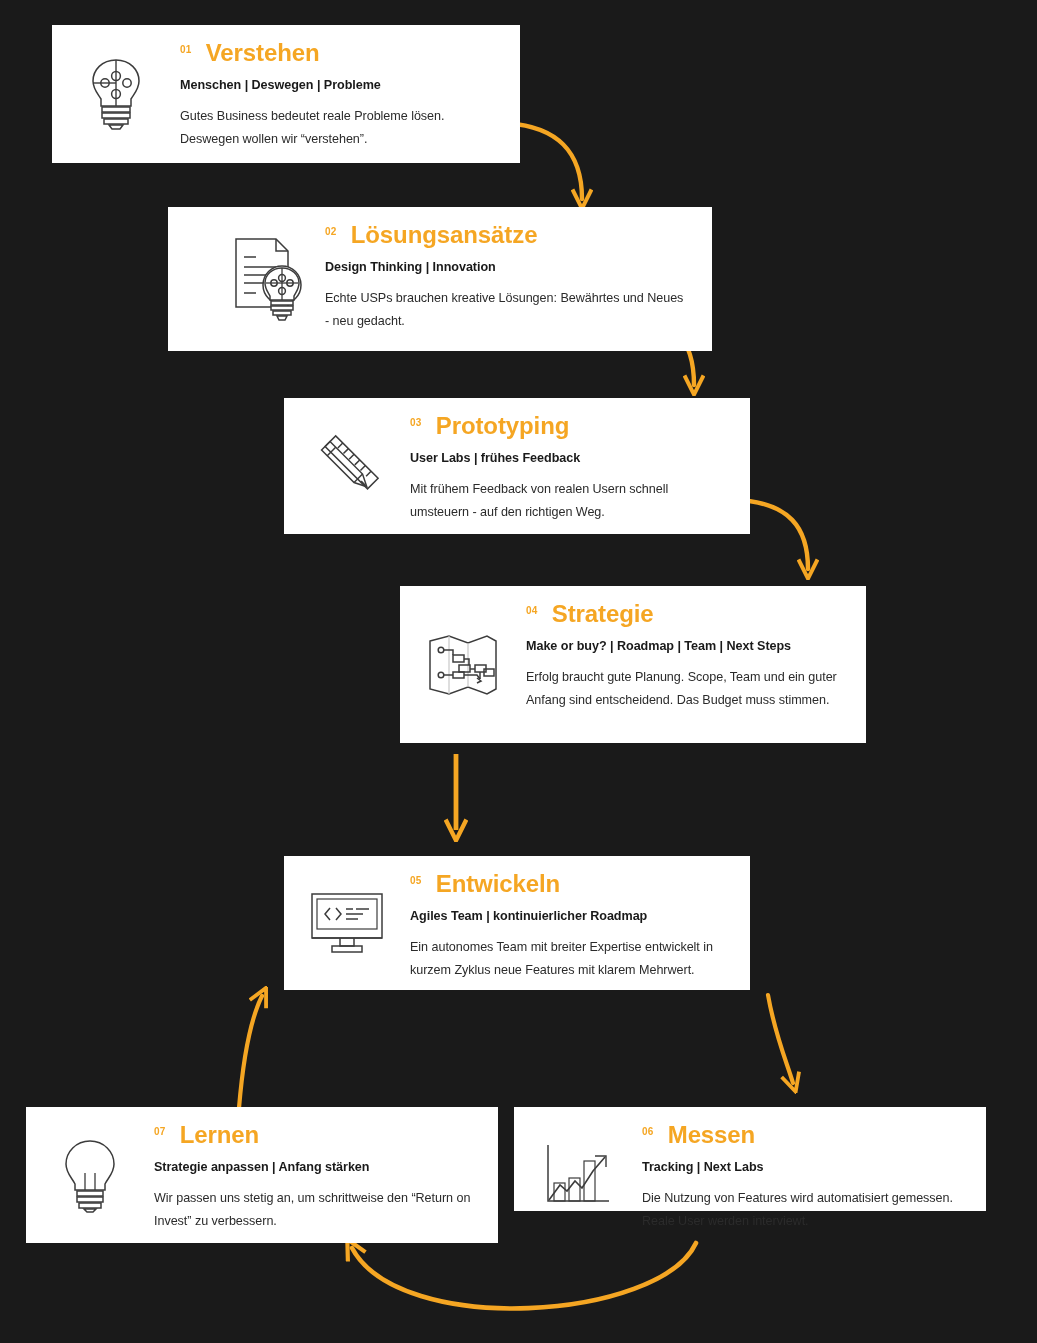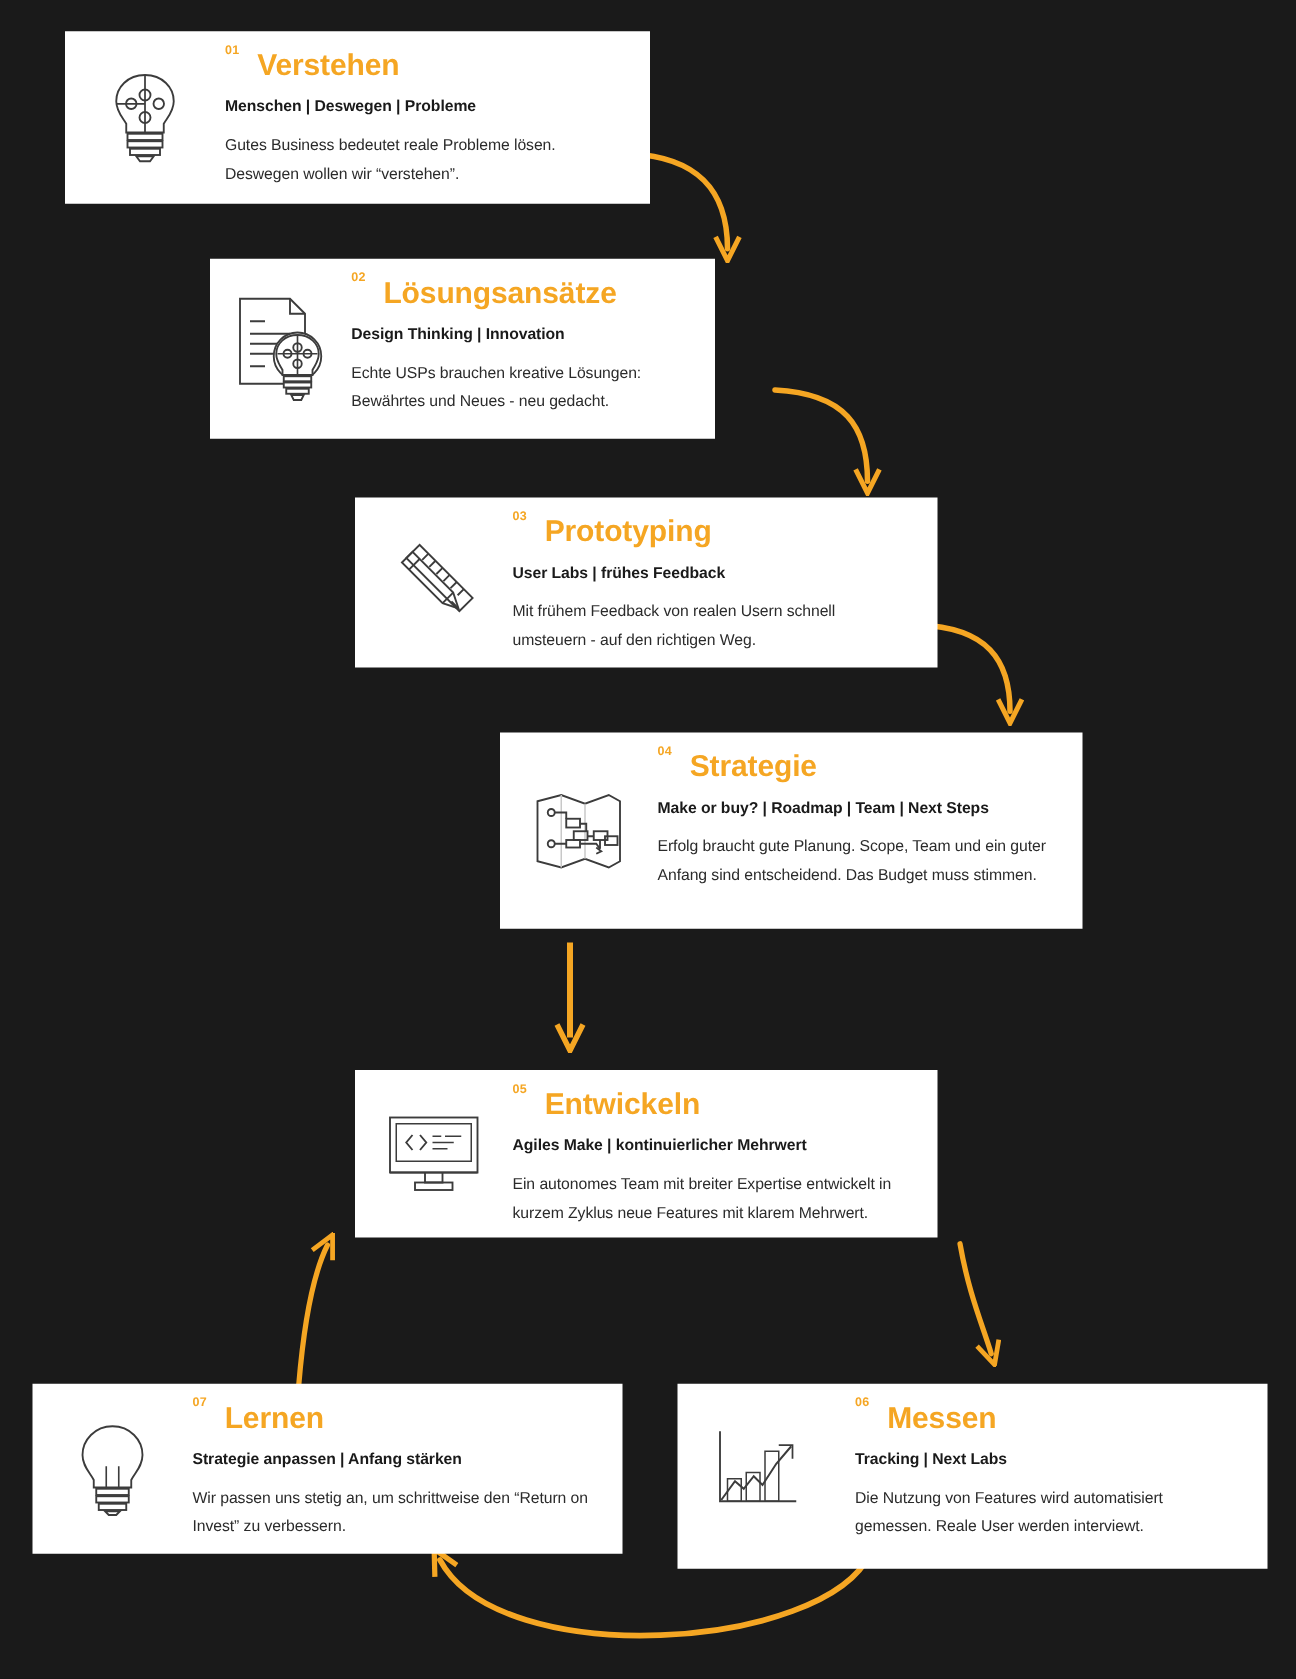--- a/index.html
+++ b/index.html
@@ -36,21 +36,21 @@
     display: flex;
     align-items: center;
     justify-content: center;
   }
   .card-body {
     flex: 1 1 auto;
     padding-top: 14px;
   }
   .card-head {
     display: flex;
-    align-items: flex-start;
+    align-items: center;
     gap: 14px;
     margin-bottom: 11px;
   }
   .card-num {
     color: #f5a623;
     font-size: 10px;
     font-weight: 700;
     letter-spacing: 0.3px;
     position: relative;
     top: -4px;
@@ -125,21 +125,21 @@
     <div class="card-body" style="padding-right:24px;">
       <div class="card-head">
         <span class="card-num">01</span>
         <span class="card-title">Verstehen</span>
       </div>
       <div class="card-sub">Menschen | Deswegen | Probleme</div>
       <div class="card-desc">Gutes Business bedeutet reale Probleme lösen. Deswegen wollen wir “verstehen”.</div>
     </div>
   </div>
 
-  <div class="card" style="left:168px; top:207px; width:404px; height:144px;">
+  <div class="card" style="left:168px; top:207px; width:544px; height:144px;padding-left:44px;">
     <div class="card-icon" style="width:113px; height:144px;">
       <span class="ico">
         <svg width="78" height="88" viewBox="0 0 78 88" fill="none" stroke="#3c3c3c" stroke-width="1.5">
           <path d="M6 4 L46 4 L58 16 L58 72 L6 72 Z"></path>
           <path d="M46 4 L46 16 L58 16"></path>
           <path d="M14 22 L26 22 M14 32 L46 32 M14 40 L46 40 M14 48 L46 48 M14 58 L26 58"></path>
           <circle cx="52" cy="50" r="19" fill="#ffffff"></circle>
           <path d="M52 33 C42 33 35 40 35 48 C35 54 38 57 40 61 L40 65 L64 65 L64 61 C66 57 69 54 69 48 C69 40 62 33 52 33 Z" fill="#ffffff"></path>
           <path d="M52 33 L52 65" stroke-width="1.3"></path>
           <path d="M36 48 L68 48" stroke-width="1.3"></path>
@@ -236,26 +236,26 @@
           <path d="M32 48 L32 56 L46 56 L46 48"></path>
           <rect x="24" y="56" width="30" height="6"></rect>
         </svg>
       </span>
     </div>
     <div class="card-body" style="padding-right:24px;">
       <div class="card-head">
         <span class="card-num">05</span>
         <span class="card-title">Entwickeln</span>
       </div>
-      <div class="card-sub">Agiles Make | kontinuierlicher Mehrwert</div>
+      <div class="card-sub">Agiles Team | kontinuierlicher Roadmap</div>
       <div class="card-desc">Ein autonomes Team mit breiter Expertise entwickelt in kurzem Zyklus neue Features mit klarem Mehrwert.</div>
     </div>
   </div>
 
-  <div class="card" style="left:542px; top:1107px; width:472px; height:148px;gap:14px;">
+  <div class="card" style="left:514px; top:1107px; width:472px; height:104px;">
     <div class="card-icon" style="width:128px; height:136px;">
       <span class="ico">
         <svg width="70" height="64" viewBox="0 0 70 64" fill="none" stroke="#3c3c3c" stroke-width="1.5">
           <path d="M5 2 L5 58 L66 58"></path>
           <rect x="11" y="40" width="11" height="18" stroke-width="1.2"></rect>
           <rect x="26" y="35" width="11" height="23" stroke-width="1.2"></rect>
           <rect x="41" y="18" width="11" height="40" stroke-width="1.2"></rect>
           <path d="M6 57 L17 42 L24 48 L32 38 L39 45 L50 28 L62 14" stroke-width="1.6"></path>
           <path d="M52 13 L63 13 L63 24" stroke-width="1.4"></path>
         </svg>

